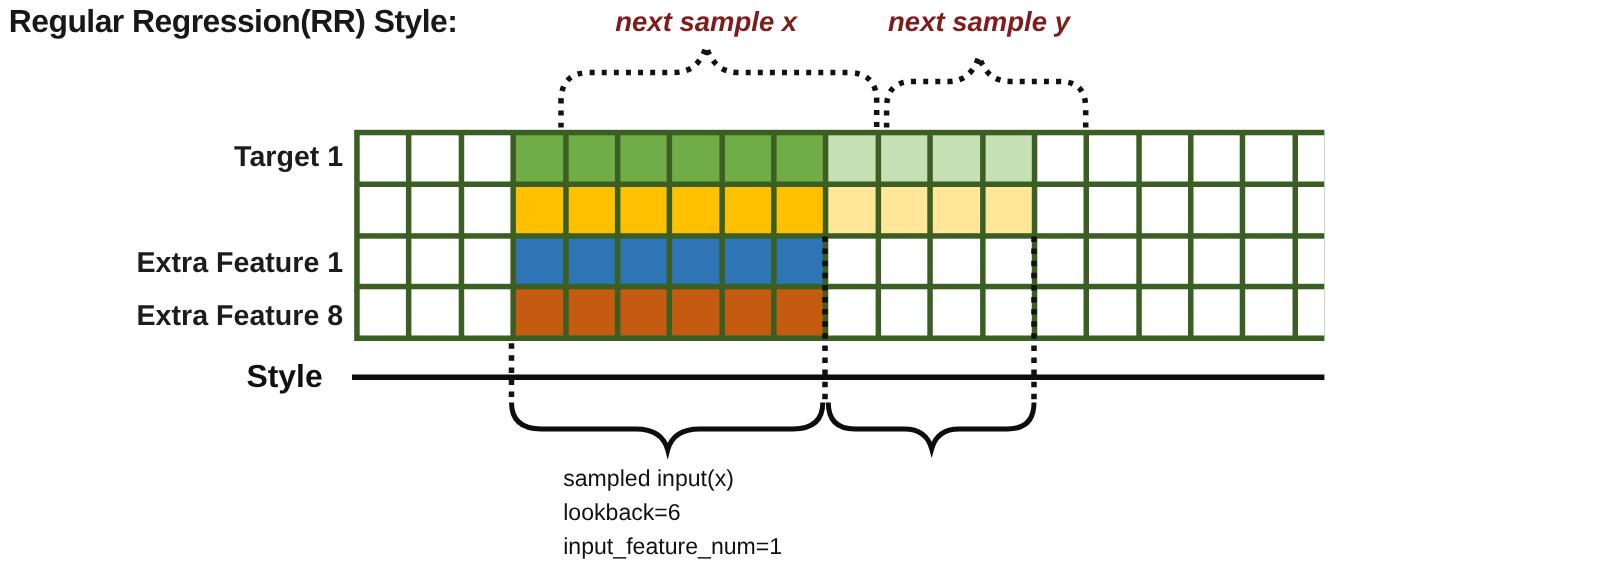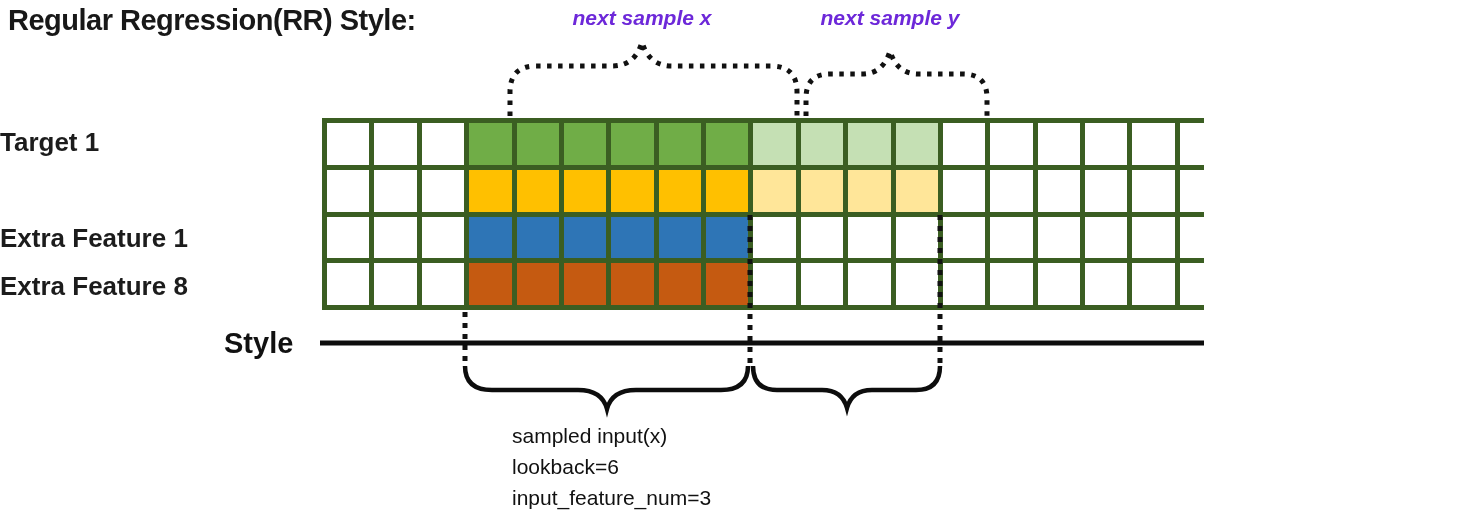--- a/index.html
+++ b/index.html
@@ -2,30 +2,30 @@
 <html><head>
 <meta charset="utf-8">
 <style>
   html,body{margin:0;padding:0;background:#fff;}
   #canvas{
     position:relative;width:1204px;height:516px;background:#ffffff;
     font-family:"Liberation Sans","DejaVu Sans",sans-serif;overflow:hidden;
   }
   .abs{position:absolute;}
   #page-title{left:8px;top:4px;font-size:29px;font-weight:bold;color:#181818;letter-spacing:-0.5px;}
-  .next-label{top:6px;font-size:21px;font-style:italic;font-weight:600;color:#6d28d9;white-space:nowrap;transform:translateX(-50%);}
+  .next-label{top:6px;font-size:25px;font-style:italic;font-weight:600;color:#7f1d1d;white-space:nowrap;transform:translateX(-50%);}
   #next-sample-x-label{left:642px;}
   #next-sample-y-label{left:890px;}
   #grid{
     left:322px;top:118px;width:1142px;height:192px;background:#3B5E22;
     display:grid;grid-template-columns:repeat(24,1fr);grid-template-rows:repeat(4,1fr);
     gap:5px;padding:5px;box-sizing:border-box;
   }
   #grid .cell{background:#fff;}
-  .row-label{left:0;width:312px;height:48px;text-align:left;line-height:48px;
+  .row-label{left:0;width:312px;height:48px;text-align:right;line-height:48px;
     font-size:26px;font-weight:bold;color:#1c1c1c;white-space:nowrap;}
   #time-label{left:224px;top:327px;font-size:29px;font-weight:bold;color:#111;}
   .note-block{top:420px;font-size:21px;line-height:31px;color:#111;white-space:nowrap;}
   #input-note{left:512px;}
   #output-note{left:770px;}
   #overlay{left:0;top:0;width:1476px;height:516px;pointer-events:none;}
 </style>
 </head>
 <body>
 
@@ -154,16 +154,16 @@
     <line x1="320" y1="343" x2="1450" y2="343" stroke="#0d0d0d" stroke-width="5"></line>
     <polygon points="1446,331 1472,343 1446,355" fill="#0d0d0d"></polygon>
 
     <path d="M 465 366 Q 465 390 492 390 L 578 390 Q 602 390 607 409 Q 612 390 636 390 L 721 390 Q 748 390 748 366" fill="none" stroke="#0d0d0d" stroke-width="4.5"></path>
     <path d="M 753 366 Q 753 390 777 390 L 822 390 Q 842 390 847 408 Q 852 390 872 390 L 916 390 Q 940 390 940 366" fill="none" stroke="#0d0d0d" stroke-width="4.5"></path>
   </svg>
 
   <div id="input-note" class="abs note-block">
     <div>sampled input(x)</div>
     <div>lookback=6</div>
-    <div>input_feature_num=3</div>
+    <div>input_feature_num=1</div>
   </div>
 
 </div>
 
 </body></html>

